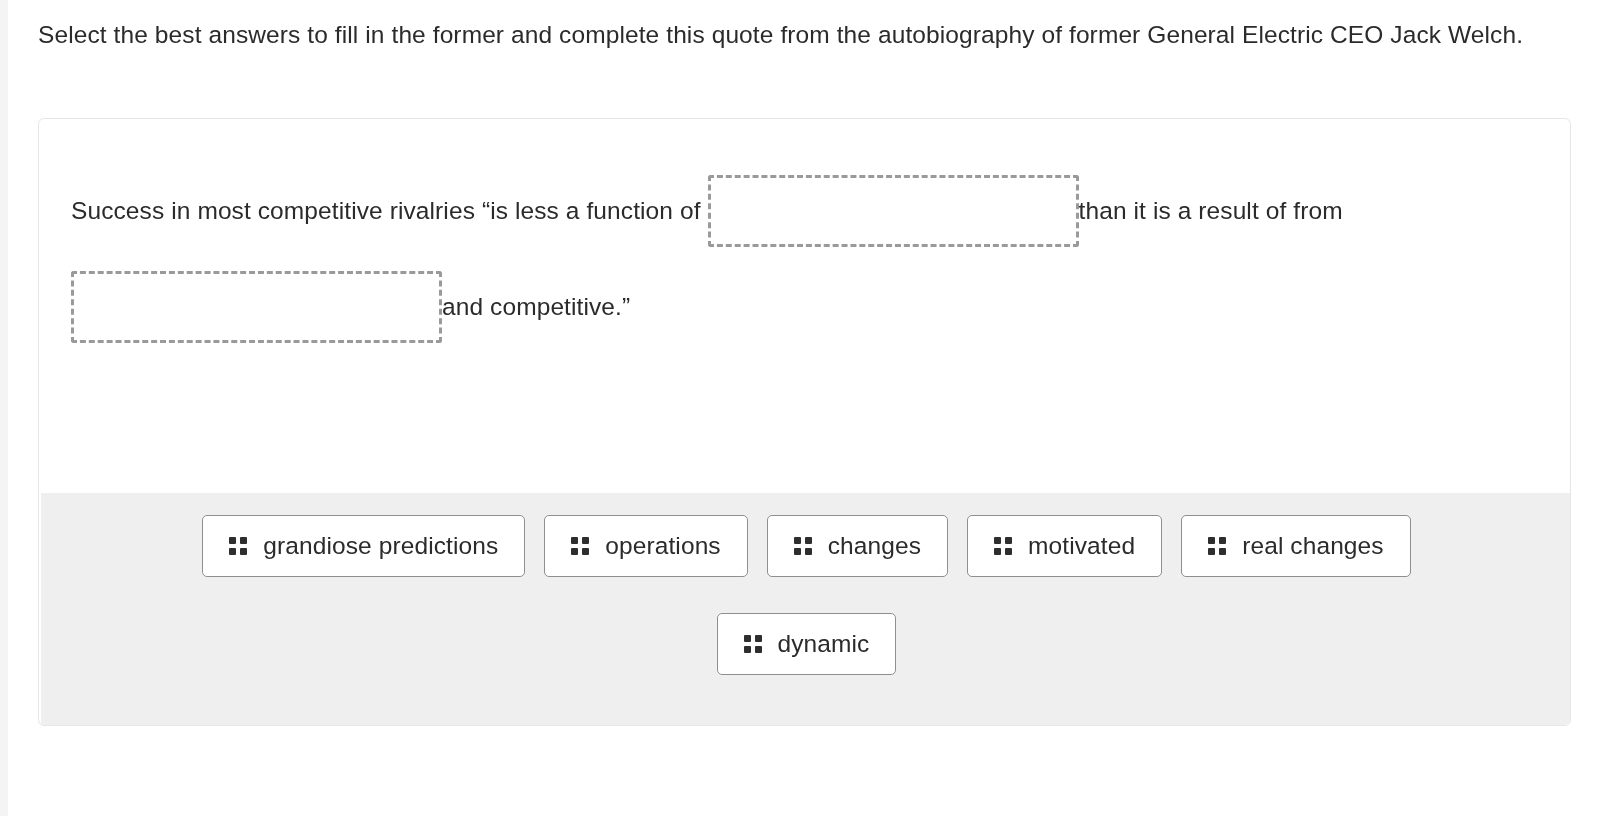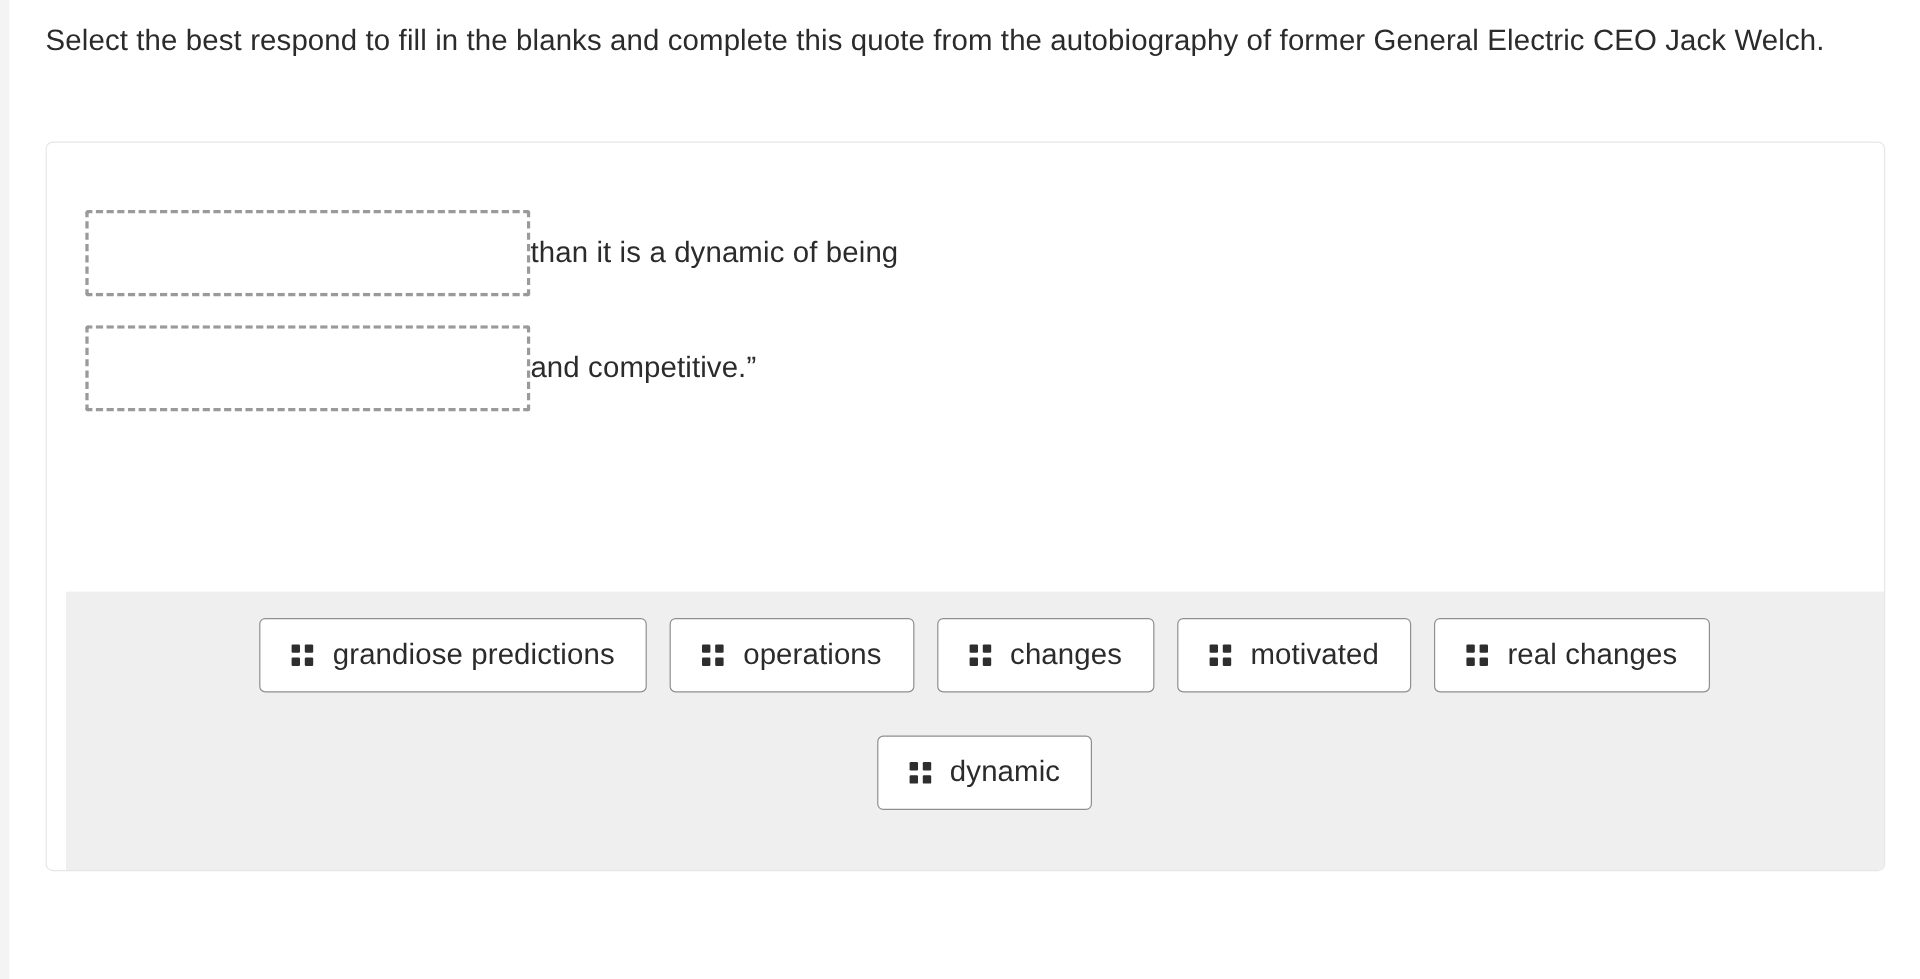--- a/index.html
+++ b/index.html
@@ -77,21 +77,21 @@
     box-sizing: border-box;
     background: transparent;
     vertical-align: middle;
   }
   .blank-1 { width: 371px; }
   .blank-2 { width: 371px; }
   .blank-3 { width: 371px; }
 
   .bank {
     position: absolute;
-    left: 16px;
+    left: 2px;
     top: 374px;
     width: 100%;
     height: 233px;
     background: #efefef;
     box-sizing: border-box;
     padding: 22px 30px 0 30px;
     display: flex;
     flex-wrap: wrap;
     justify-content: center;
     align-content: flex-start;
@@ -133,29 +133,30 @@
     height: 0;
   }
 </style>
 </head>
 <body>
 
 <div class="page-edge-strip"></div>
 
 <div class="page">
 
-  <div class="prompt">Select the best respond to fill in the blanks and complete this quote from the autobiography of former General Electric CEO Jack Welch.</div>
+  <div class="prompt">Select the best answers to fill in the former and complete this quote from the autobiography of former General Electric CEO Jack Welch.</div>
 
   <div class="card">
 
     <div class="quote-area">
 
       <div class="quote-line">
+        <span class="txt">Success in most competitive rivalries “is less a function of </span>
         <span class="blank blank-1"></span>
-        <span class="txt">than it is a dynamic of being</span>
+        <span class="txt">than it is a result of from</span>
       </div>
 
 
       <div class="quote-line">
         <span class="blank blank-3"></span>
         <span class="txt">and competitive.”</span>
       </div>
 
     </div>
 

